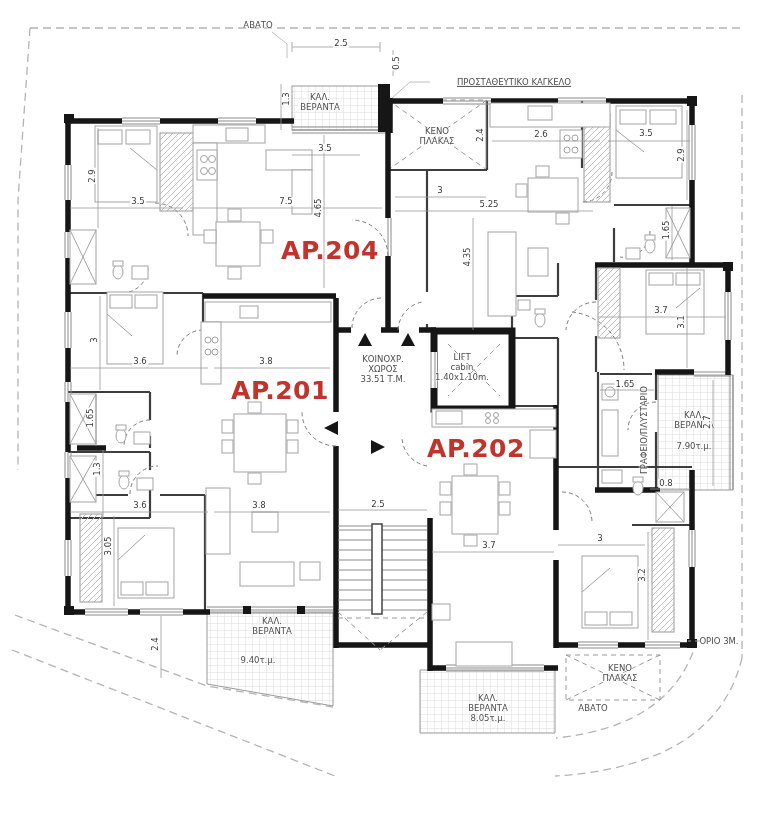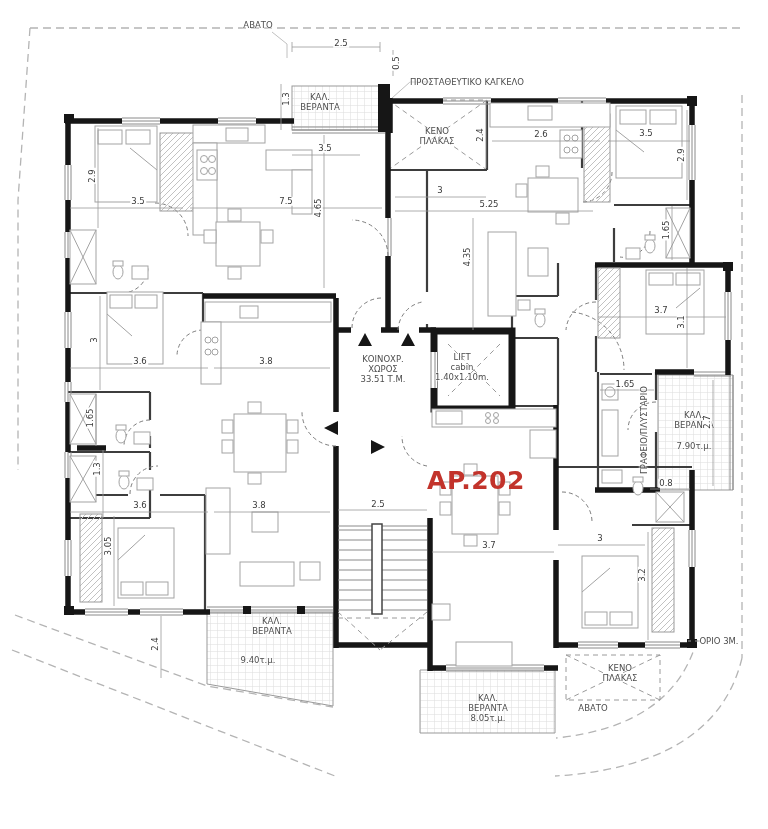--- a/index.html
+++ b/index.html
@@ -344,25 +344,27 @@
         M161,616V678"></path>
     </g>
 
     <g>
       <path class="tt" d="M272,32L287,44V58"></path>
       <path class="tt" d="M430,82H410L392,98"></path>
       <path class="dashk" d="M700,641H688"></path>
     </g>
   </svg>
 
-    <div class="ap" style="left: 476px; top: 448px; margin-top: 32px;">AP.202</div>
+<div class="ap" style="left: 330px; top: 250px;">AP.204</div>
+    <div class="ap" style="left: 280px; top: 390px;">AP.201</div>
+    <div class="ap" style="left: 476px; top: 448px;">AP.202</div>
     <div class="lbl" style="left: 258px; top: 25px;">ΑΒΑΤΟ</div>
     <div class="lbl" style="left: 320px; top: 102px;">ΚΑΛ.
 ΒΕΡΑΝΤΑ</div>
-    <div class="lbl" style="left: 467px; top: 82px;">ΠΡΟΣΤΑΘΕΥΤΙΚΟ ΚΑΓΚΕΛΟ</div>
+    <div class="lbl" style="left: 514px; top: 82px; text-decoration: underline;">ΠΡΟΣΤΑΘΕΥΤΙΚΟ ΚΑΓΚΕΛΟ</div>
     <div class="lbl" style="left: 437px; top: 136px;">ΚΕΝΟ
 ΠΛΑΚΑΣ</div>
     <div class="lbl" style="left: 383px; top: 369px;">ΚΟΙΝΟΧΡ.
 ΧΩΡΟΣ
 33.51 Τ.Μ.</div>
     <div class="lbl" style="left: 462px; top: 367px;">LIFT
 cabin
 1.40x1.10m.</div>
     <div class="lbl rot" style="left: 644px; top: 430px;">ΓΡΑΦΕΙΟ/ΠΛΥΣΤΑΡΙΟ</div>
     <div class="lbl" style="left: 694px; top: 430px;">ΚΑΛ.

